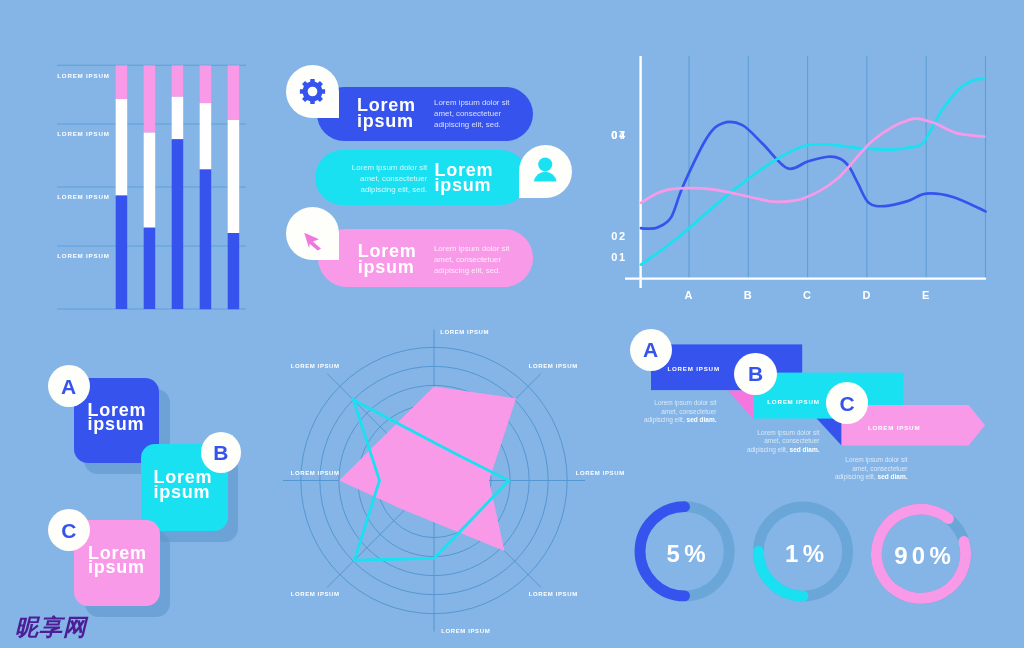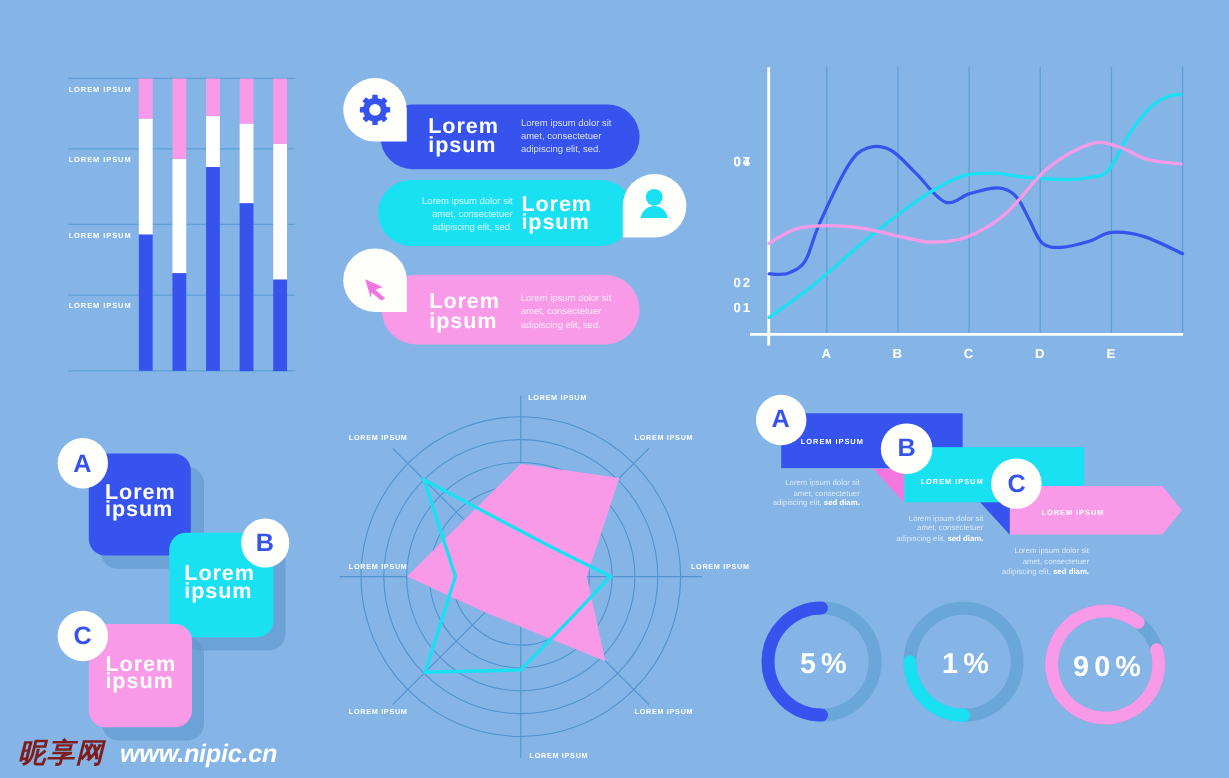--- a/index.html
+++ b/index.html
@@ -19,21 +19,21 @@
   .bn-body{color:rgba(255,255,255,.80);font-size:7.9px;line-height:10.95px;white-space:nowrap;}
   .bn-body.tright{text-align:right;}
   .lc-xt{position:absolute;width:40px;text-align:center;color:#fff;font-weight:bold;
          font-size:11px;letter-spacing:1px;}
   .lc-yt{position:absolute;width:38px;text-align:center;color:#fff;font-weight:bold;
          font-size:11px;letter-spacing:1.6px;}
   .rlbl{position:absolute;width:80px;color:#fff;font-weight:bold;font-size:6px;
         letter-spacing:.6px;white-space:nowrap;}
   .dlbl{position:absolute;width:100px;text-align:center;color:#fff;font-weight:bold;
         font-size:24px;line-height:24px;letter-spacing:4.3px;text-indent:4.3px;}
-  .wm-logo{color:#7f1d1d;font-weight:bold;font-size:23px;line-height:23px;letter-spacing:1px;
+  .wm-logo{color:#4c1d95;font-weight:bold;font-size:23px;line-height:23px;letter-spacing:1px;
            font-style:italic;white-space:nowrap;}
   .wm-url{color:#fff;font-weight:bold;font-size:21px;line-height:21px;font-style:italic;
           letter-spacing:-.2px;white-space:nowrap;}
   .wm-id{background:rgba(82,116,148,.75);display:flex;align-items:center;justify-content:center;}
   .wm-id span{color:#fff;font-size:10.9px;line-height:13px;white-space:nowrap;}
   .card{border-radius:14px;}
   .card-shadow{border-radius:14px;background:rgba(96,150,205,.62);}
   .card-title{color:#fff;font-weight:bold;font-size:18px;line-height:14.7px;
               letter-spacing:.75px;white-space:nowrap;}
   .arr-lab{color:#fff;font-weight:bold;font-size:6.2px;letter-spacing:.8px;white-space:nowrap;}
@@ -298,15 +298,14 @@
       </svg>
     <div id="donut-labels">
         <div class="dlbl" style="left: 16.1px; top: 51.8px;">5%</div>
         <div class="dlbl" style="left: 134.5px; top: 52px;">1%</div>
         <div class="dlbl" style="left: 252.5px; top: 54.3px;">90%</div>
       </div>
   </div>
 
   <div class="abs" id="watermark" style="left:0;top:600px;width:1024px;height:48px;">
     <div class="abs wm-logo" style="left:15px;top:16px;">昵享网</div>
-    <div class="abs wm-url" style="left:100px;top:17.5px;">www.nipic.cn</div>
   </div>
 </div>
 
 </body></html>

